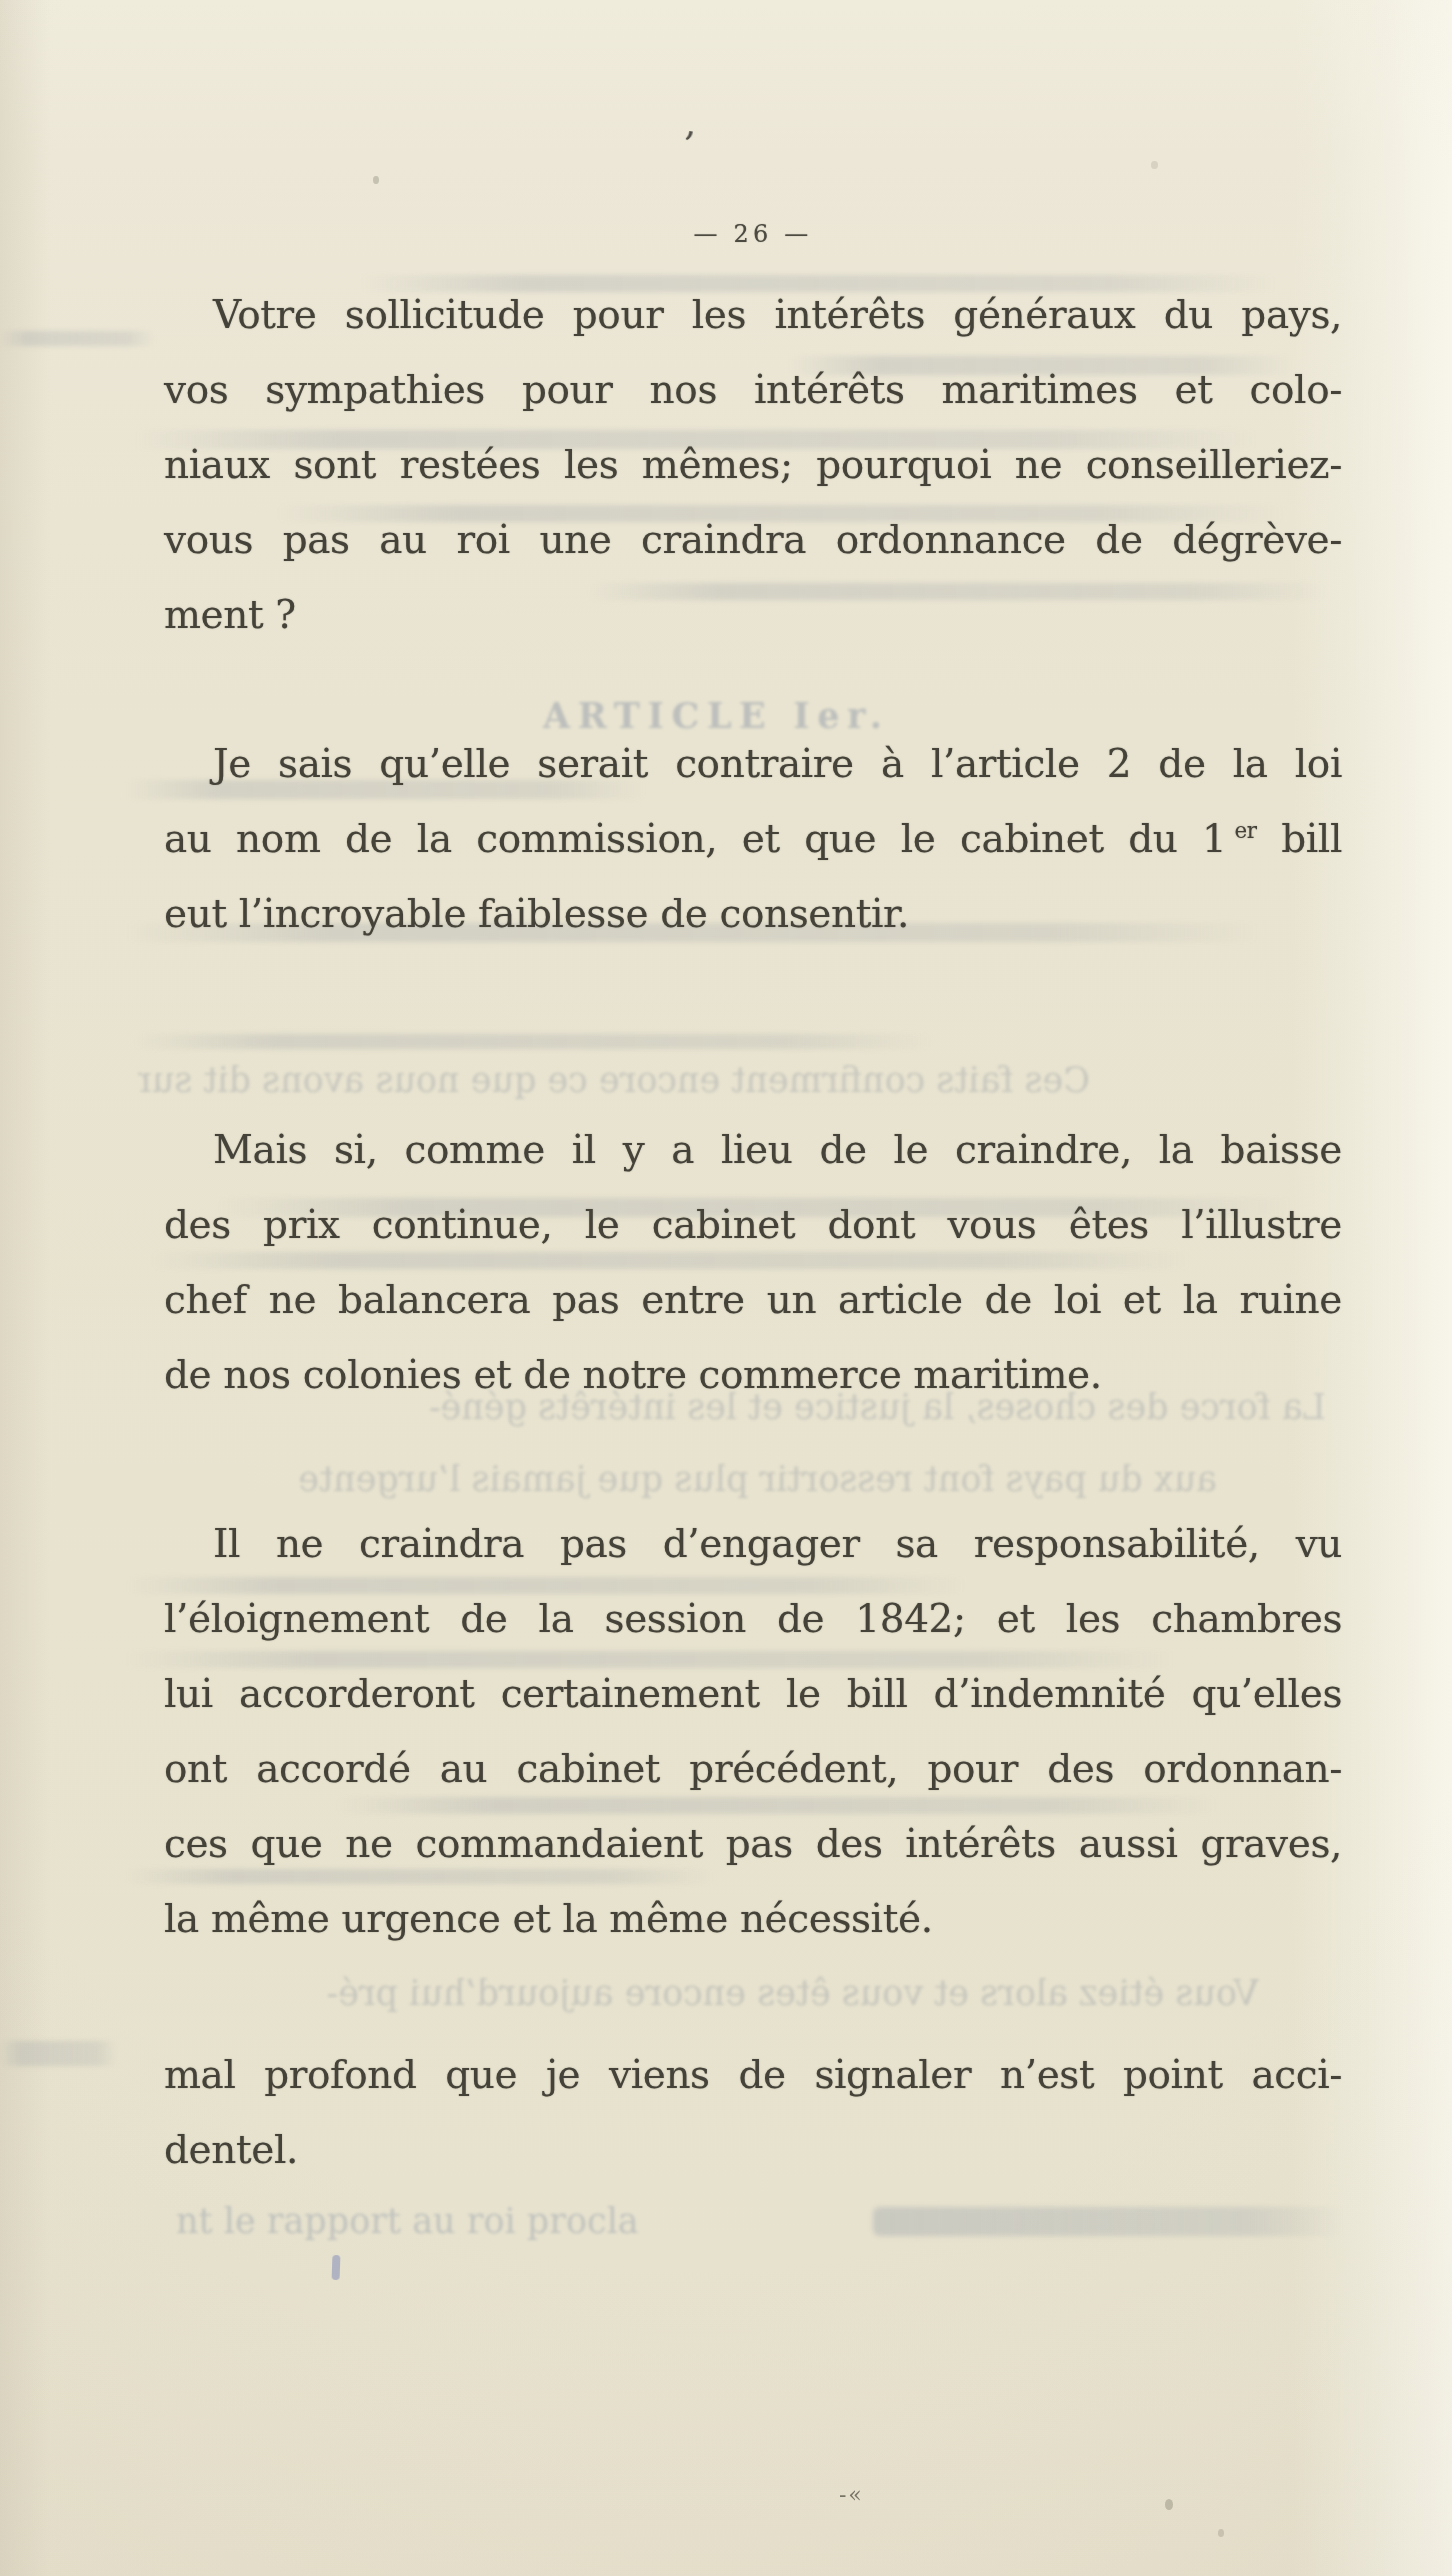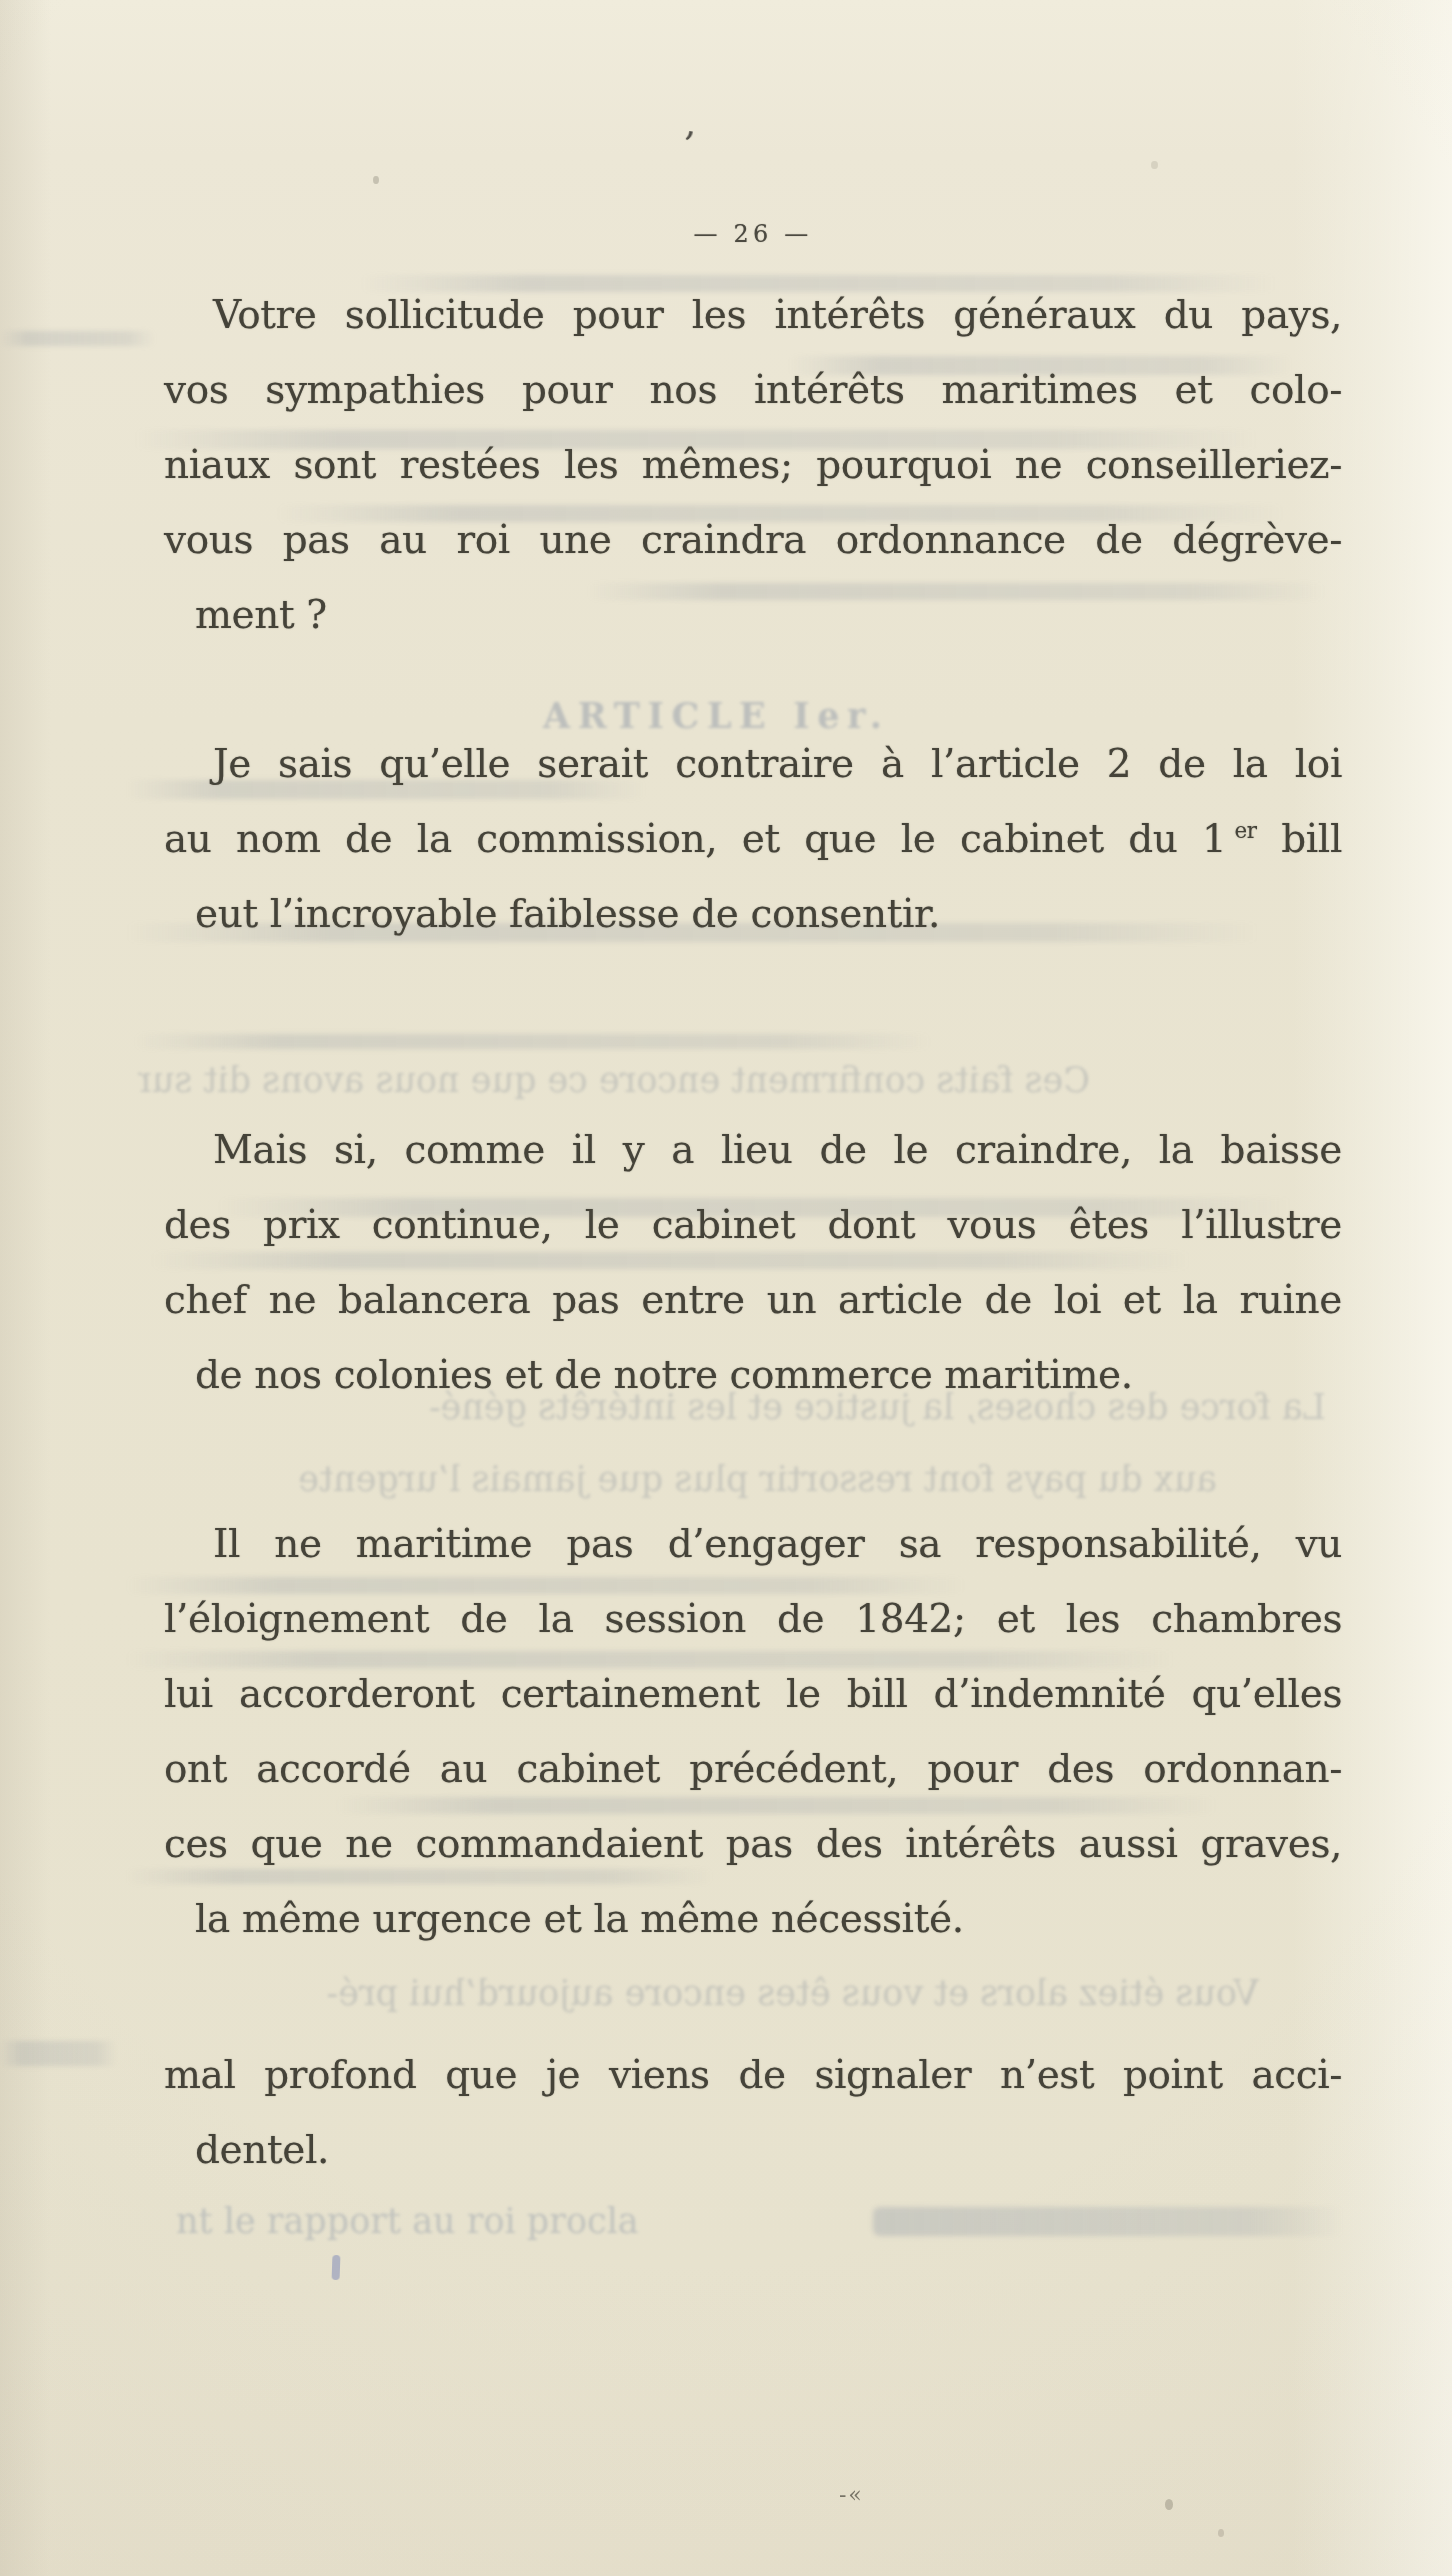--- a/index.html
+++ b/index.html
@@ -28,21 +28,21 @@
   .para{position:absolute;left:164px;right:110px;}
   .line{
     height:75px;line-height:75px;
     font-size:39px;letter-spacing:-0.4px;
     color:#454339;
     text-align:justify;text-align-last:justify;
     text-shadow:0 0 1.3px rgba(69,67,57,.5);
     white-space:normal;
   }
   .line.first{text-indent:49px;}
-  .line.lastline{text-align:left;text-align-last:left;margin-left:31px;}
+  .line.lastline{text-align:left;text-align-last:left;}
   .line sup{font-size:.55em;vertical-align:super;line-height:0;margin-left:8px;}
 
   
   .ghost{
     position:absolute;
     font-size:35px;line-height:42px;
     color:#8f969e;opacity:.36;
     filter:blur(1.4px);
     white-space:nowrap;overflow:hidden;
   }
@@ -121,21 +121,21 @@
   </div>
 
   <div class="para" style="top:1112px;">
     <div class="line first">Mais si, comme il y a lieu de le craindre, la baisse</div>
     <div class="line">des prix continue, le cabinet dont vous êtes l’illustre</div>
     <div class="line">chef ne balancera pas entre un article de loi et la ruine</div>
     <div class="line lastline">de nos colonies et de notre commerce maritime.</div>
   </div>
 
   <div class="para" style="top:1506px;">
-    <div class="line first">Il ne maritime pas d’engager sa responsabilité, vu</div>
+    <div class="line first">Il ne craindra pas d’engager sa responsabilité, vu</div>
     <div class="line">l’éloignement de la session de 1842; et les chambres</div>
     <div class="line">lui accorderont certainement le bill d’indemnité qu’elles</div>
     <div class="line">ont accordé au cabinet précédent, pour des ordonnan-</div>
     <div class="line">ces que ne commandaient pas des intérêts aussi graves,</div>
     <div class="line lastline">la même urgence et la même nécessité.</div>
   </div>
 
   <div class="para" style="top:2037px;">
     <div class="line">mal profond que je viens de signaler n’est point acci-</div>
     <div class="line lastline">dentel.</div>

